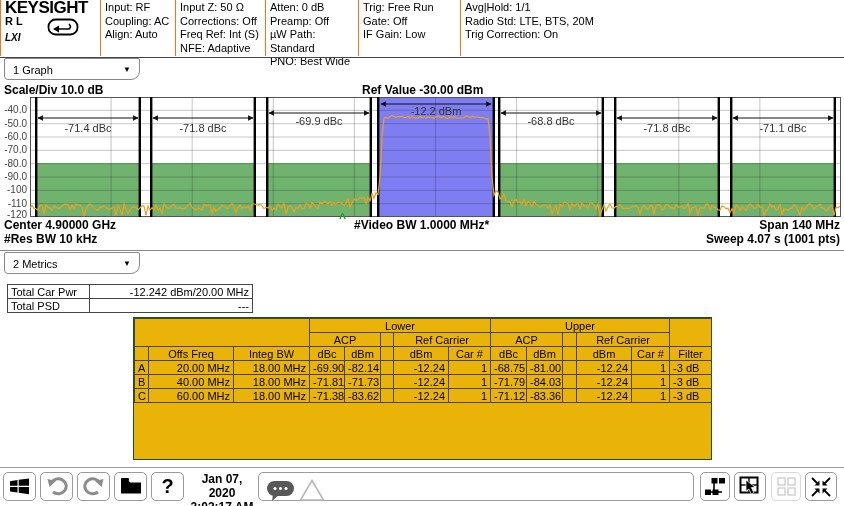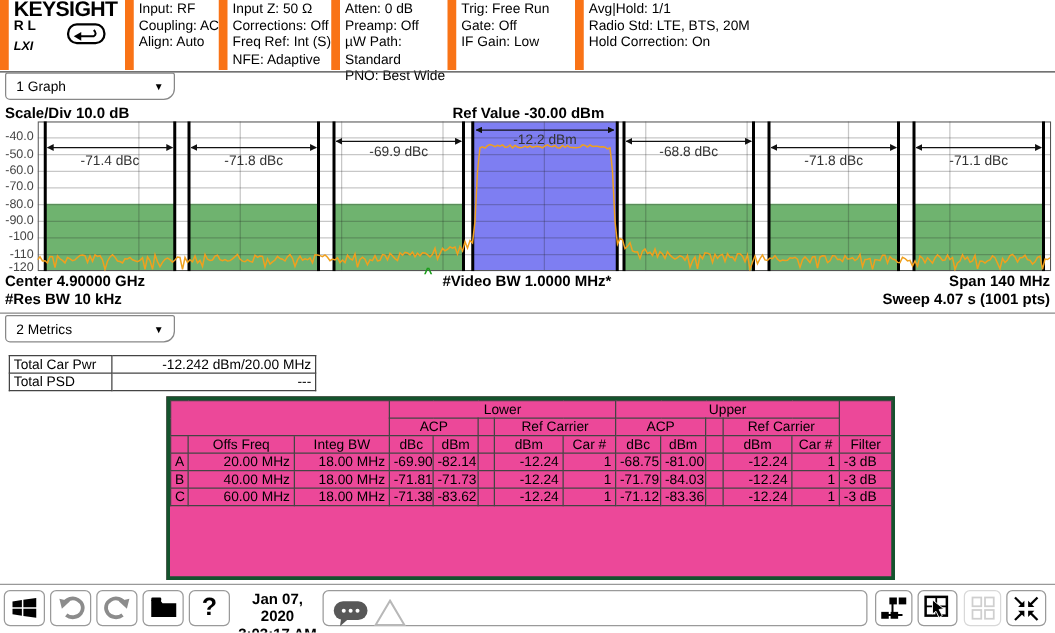--- a/index.html
+++ b/index.html
@@ -1,39 +1,39 @@
 <!DOCTYPE html>
 <html><head>
 <meta charset="utf-8">
 <style>
   html,body{margin:0;padding:0;}
   body{width:844px;height:506px;position:relative;background:#fff;color:#000;
        font-family:"Liberation Sans",sans-serif;overflow:hidden;}
   .abs{position:absolute;}
   
-  .hdr-col{position:absolute;top:0;height:56px;border-left:7px solid #f97316;
+  .hdr-col{position:absolute;top:0;height:56px;border-left:1px solid #f97316;
            padding:1px 0 0 4px;font-size:11px;line-height:13.5px;box-sizing:border-box;}
   .brand{font-size:17px;font-weight:bold;letter-spacing:-0.5px;}
   .mode{font-size:11px;font-weight:bold;margin-top:4px;}
   .lxi{font-size:10px;font-style:italic;font-weight:bold;margin-top:3px;}
   .hline{position:absolute;left:0;width:844px;border-top:1px solid #444;}
   
   .tab{position:absolute;left:4px;width:136px;height:22px;background:#fff;
        border:1px solid #888;border-radius:2px 2px 9px 4px;font-size:11px;
        line-height:22px;padding-left:8px;box-sizing:border-box;}
   .tab .dd{position:absolute;right:8px;top:0;font-size:8px;line-height:22px;}
   .blabel{font-weight:bold;font-size:12px;white-space:nowrap;}
   .ytick{position:absolute;left:0;width:27px;text-align:right;font-size:10px;color:#444;}
   .ann{fill:#333;font-size:11px;}
   
   table{border-collapse:collapse;font-size:11px;table-layout:fixed;}
   td{border:1px solid #444;height:13px;padding:0 3px;white-space:nowrap;overflow:hidden;box-sizing:content-box;}
   td.num{text-align:right;}
   td.ctr{text-align:center;}
-  .tbl-box{position:absolute;border:3px solid #14532d;background:#ec4899;}
+  .tbl-box{position:absolute;border:1px solid #14532d;background:#eab308;}
   
   .tbtn{position:absolute;top:472px;height:29px;background:#fff;border:1px solid #9a9a9a;
         border-radius:5px;box-sizing:border-box;text-align:center;}
   .tbtn svg{display:block;margin:3px auto 0;}
   .qmark{font-size:20px;font-weight:bold;line-height:26px;}
   .datebox{position:absolute;top:472px;font-size:12px;font-weight:600;text-align:center;line-height:14px;}
   svg text{font-family:"Liberation Sans",sans-serif;}
 </style>
 </head>
 <body>
@@ -68,21 +68,21 @@
   <div>PNO: Best Wide</div>
 </div>
 <div class="hdr-col" style="left:358px;width:102px;">
   <div>Trig: Free Run</div>
   <div>Gate: Off</div>
   <div>IF Gain: Low</div>
 </div>
 <div class="hdr-col" style="left:460px;width:384px;">
   <div>Avg|Hold: 1/1</div>
   <div>Radio Std: LTE, BTS, 20M</div>
-  <div>Hold Correction: On</div>
+  <div>Trig Correction: On</div>
 </div>
 <div class="hline" style="top:57px;"></div>
 
 <div class="tab" style="top:58px;">
   <span>1 Graph</span>
   <span class="dd">▼</span>
 </div>
 <div class="abs blabel" style="left:4px;top:83px;">Scale/Div 10.0 dB</div>
 <div class="abs blabel" style="left:362px;top:83px;">Ref Value -30.00 dBm</div>
 

